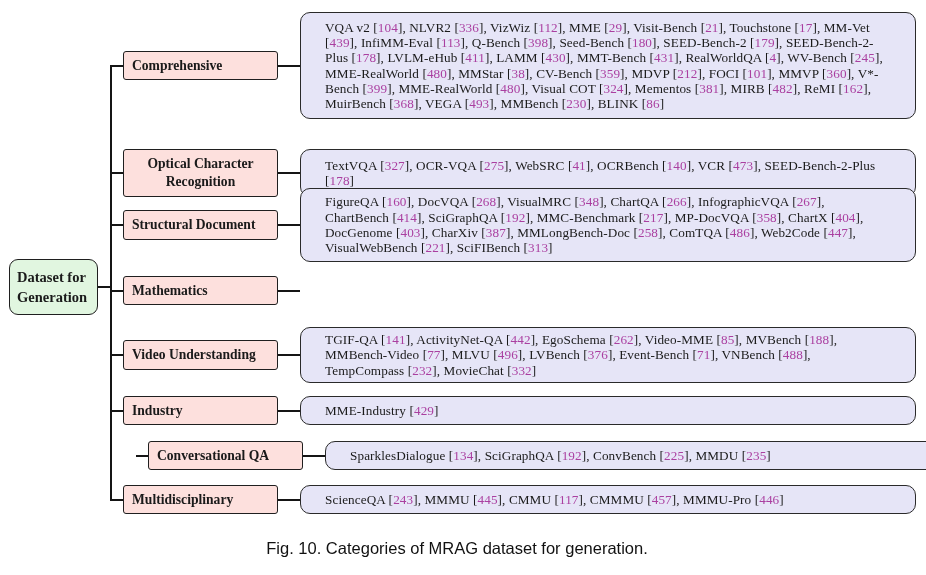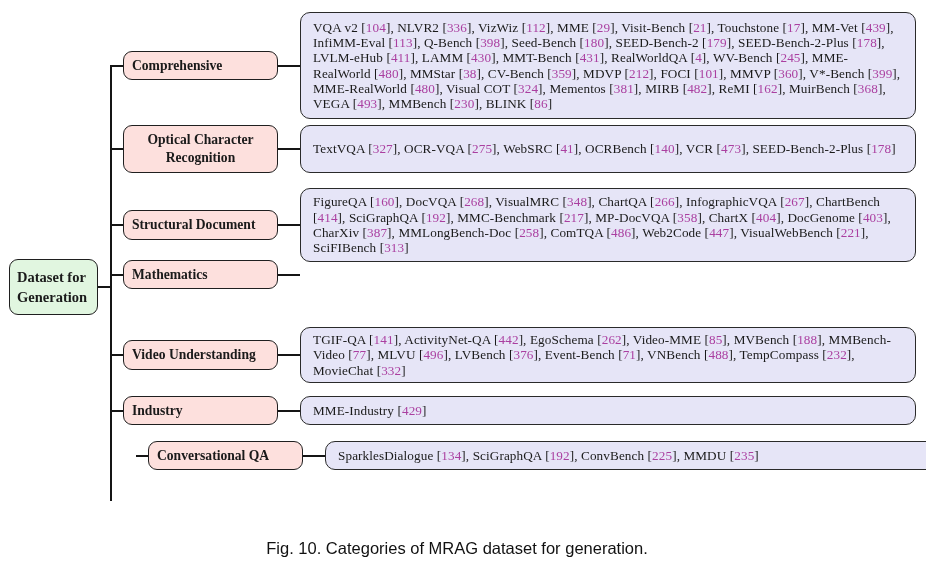--- a/index.html
+++ b/index.html
@@ -34,50 +34,50 @@
     padding:11px 7px;
     font-weight:bold; font-size:14.5px; line-height:1.4;
   }
 
   
   .row {
     position:absolute; left:111px; width:805px;
     display:flex; align-items:center;
   }
   .row-1 { top:12px;  height:107px; }
-  .row-2 { top:125px; height:48px;align-items:center;  }
+  .row-2 { top:149px; height:48px;align-items:center;  }
   .row-3 { top:188px; height:74px;  }
-  .row-4 { top:264px; height:21px;  }
+  .row-4 { top:280px; height:21px;  }
   .row-5 { top:327px; height:56px;  }
   .row-6 { top:396px; height:29px;  }
   .row-7 { top:441px; height:29px;margin-left:25px;  }
   .row-8 { top:485px; height:29px;  }
 
   .branch { flex:none; width:12px; height:2px; background:#151515; }
   .link   { flex:none; width:22px; height:2px; background:#151515; }
 
   .cat-box {
     flex:none; width:155px;
     background:#fde0dd;
     border:1.5px solid #1f1f1f;
-    border-radius:9px;
+    border-radius:3px;
     box-sizing:border-box;
     padding:5px 8px;
     font-weight:bold; font-size:13.6px; line-height:1.3;
     text-align:left;
   }
   .cat-center { text-align:center; }
 
   .content-box {
     flex:1; align-self:stretch;
     background:#e6e5f7;
     border:1.5px solid #2a2a2a;
     border-radius:10px;
     box-sizing:border-box;
-    padding:2px 12px;
+    padding:2px 24px;
     display:flex; align-items:center;
   }
   .content-text {
     font-size:13.2px; line-height:15.3px;
     letter-spacing:0.1px;
   }
   .cite { color:#aa3fa0; }
 
   .caption {
     position:absolute; left:0; right:12px; top:539px;
@@ -165,16 +165,26 @@
     <div class="branch"></div>
     <div class="cat-box">
       <span>Conversational QA</span>
     </div>
     <div class="link"></div>
     <div class="content-box">
       <div class="content-text">SparklesDialogue [<span class="cite">134</span>], SciGraphQA [<span class="cite">192</span>], ConvBench [<span class="cite">225</span>], MMDU [<span class="cite">235</span>]</div>
     </div>
   </div>
 
+  <div class="row row-8">
+    <div class="branch"></div>
+    <div class="cat-box">
+      <span>Multidisciplinary</span>
+    </div>
+    <div class="link"></div>
+    <div class="content-box">
+      <div class="content-text">ScienceQA [<span class="cite">243</span>], MMMU [<span class="cite">445</span>], CMMU [<span class="cite">117</span>], CMMMU [<span class="cite">457</span>], MMMU-Pro [<span class="cite">446</span>]</div>
+    </div>
+  </div>
 
   <div class="caption">Fig. 10. Categories of MRAG dataset for generation.</div>
 
 </div>
 
 </body></html>

